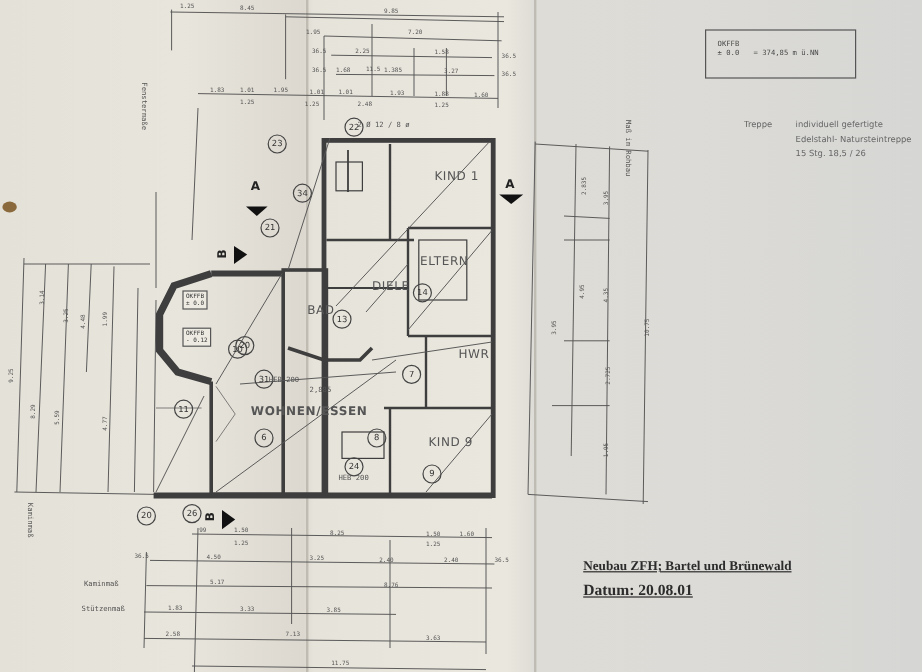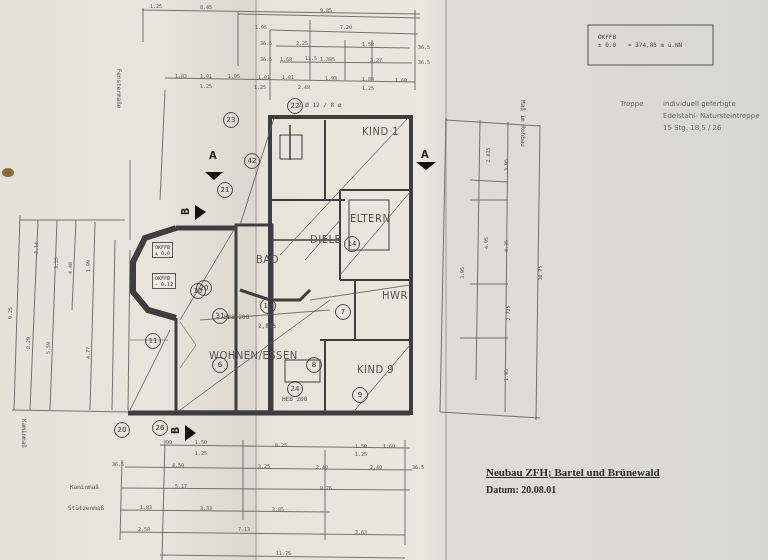--- a/index.html
+++ b/index.html
@@ -7,21 +7,21 @@
   .sheet{position:relative;width:768px;height:560px;background:linear-gradient(90deg,#e4e1d8 0%,#e8e5dc 20%,#dcd8cf 33%,#e6e3da 34%,#eae7de 55%,#dedcd6 58%,#dcdbd7 75%,#d6d6d4 100%);overflow:hidden;}
   .fold{position:absolute;top:0;bottom:0;width:2px;background:rgba(160,155,145,0.5);}
   .hole{position:absolute;width:12px;height:9px;border-radius:50%;background:#8a6a3c;}
   svg{position:absolute;left:0;top:0;}
   .lbl{position:absolute;font-family:"DejaVu Sans Mono",monospace;color:#4a4a4a;white-space:nowrap;}
   .room{position:absolute;font-family:"DejaVu Sans",sans-serif;color:#555;font-size:10px;letter-spacing:0.5px;white-space:nowrap;}
   .dim{position:absolute;font-family:"DejaVu Sans Mono",monospace;font-size:5px;color:#555;white-space:nowrap;}
   .title-block{position:absolute;left:486px;top:466px;font-family:"Liberation Serif",serif;color:#2c2c2c;}
   .tb-project{font-size:11px;font-weight:bold;text-decoration:underline;}
   .tb-title{font-size:12px;font-weight:bold;margin-top:10px;}
-  .tb-date{font-size:10px;font-weight:bold;margin-top:6px;}
+  .tb-date{font-size:13px;font-weight:bold;margin-top:6px;text-decoration:underline;}
   .note{position:absolute;font-family:"DejaVu Sans",sans-serif;font-size:7px;color:#666;line-height:12px;}
   .pos{position:absolute;width:14px;height:14px;border:1px solid #444;border-radius:50%;font-size:7px;text-align:center;line-height:14px;color:#333;font-family:"DejaVu Sans",sans-serif;}
   .sect{position:absolute;font-size:10px;font-weight:bold;color:#222;font-family:"DejaVu Sans",sans-serif;}
   .lvl-box{position:absolute;border:1px solid #555;font-family:"DejaVu Sans Mono",monospace;font-size:5px;color:#333;padding:1px 2px;line-height:6px;background:rgba(240,238,230,0.6);}
 </style>
 </head>
 <body>
 
 <div class="sheet">
 
@@ -141,49 +141,49 @@
   </div>
   <div class="lbl" style="left:628px;top:41px;font-size:6px;">= 374,85 m ü.NN</div>
 
   <div class="note" style="left:620px;top:98px;">Treppe</div>
   <div class="note" style="left:618px;top:98px;margin-left:45px;">
     <div>individuell gefertigte</div>
     <div>Edelstahl- Natursteintreppe</div>
     <div>15 Stg. 18,5 / 26</div>
   </div>
 
-  <div class="room" style="left:362px;top:126px;">KIND 1</div>
+  <div class="room" style="left:362px;top:142px;">KIND 1</div>
   <div class="room" style="left:350px;top:213px;">ELTERN</div>
   <div class="room" style="left:310px;top:234px;">DIELE</div>
   <div class="room" style="left:256px;top:254px;">BAD</div>
   <div class="room" style="left:382px;top:290px;">HWR</div>
-  <div class="room" style="left:209px;top:350px;">WOHNEN/ESSEN</div>
+  <div class="room" style="left:209px;top:338px;font-weight:bold;">WOHNEN/ESSEN</div>
   <div class="room" style="left:357px;top:364px;">KIND 9</div>
 
   <div class="lvl-box" style="left:152px;top:242px;">
     <div>OKFFB</div>
     <div>± 0.0</div>
   </div>
   <div class="lvl-box" style="left:152px;top:273px;">
     <div>OKFFB</div>
     <div>- 0.12</div>
   </div>
 
   <div class="sect" style="left:209px;top:150px;">A</div>
   <div class="sect" style="left:421px;top:149px;">A</div>
   <div class="sect" style="left:182px;top:206px;transform:rotate(-90deg);">B</div>
   <div class="sect" style="left:172px;top:425px;transform:rotate(-90deg);">B</div>
 
   <div class="pos" style="left:287px;top:98px;">22</div>
   <div class="pos" style="left:223px;top:102px;margin-top:10px;">23</div>
   <div class="pos" style="left:217px;top:182px;">21</div>
   <div class="pos" style="left:196px;top:280px;">20</div>
-  <div class="pos" style="left:244px;top:153px;">42</div>
+  <div class="pos" style="left:244px;top:153px;">34</div>
   <div class="pos" style="left:344px;top:236px;">14</div>
-  <div class="pos" style="left:260px;top:258px;margin-top:40px;">13</div>
+  <div class="pos" style="left:277px;top:258px;">13</div>
   <div class="pos" style="left:335px;top:304px;">7</div>
   <div class="pos" style="left:145px;top:333px;">11</div>
   <div class="pos" style="left:190px;top:283px;">10</div>
   <div class="pos" style="left:212px;top:357px;">6</div>
   <div class="pos" style="left:306px;top:357px;">8</div>
   <div class="pos" style="left:352px;top:387px;">9</div>
   <div class="pos" style="left:287px;top:381px;">24</div>
   <div class="pos" style="left:212px;top:308px;">31</div>
   <div class="pos" style="left:152px;top:420px;">26</div>
   <div class="pos" style="left:114px;top:422px;">20</div>

